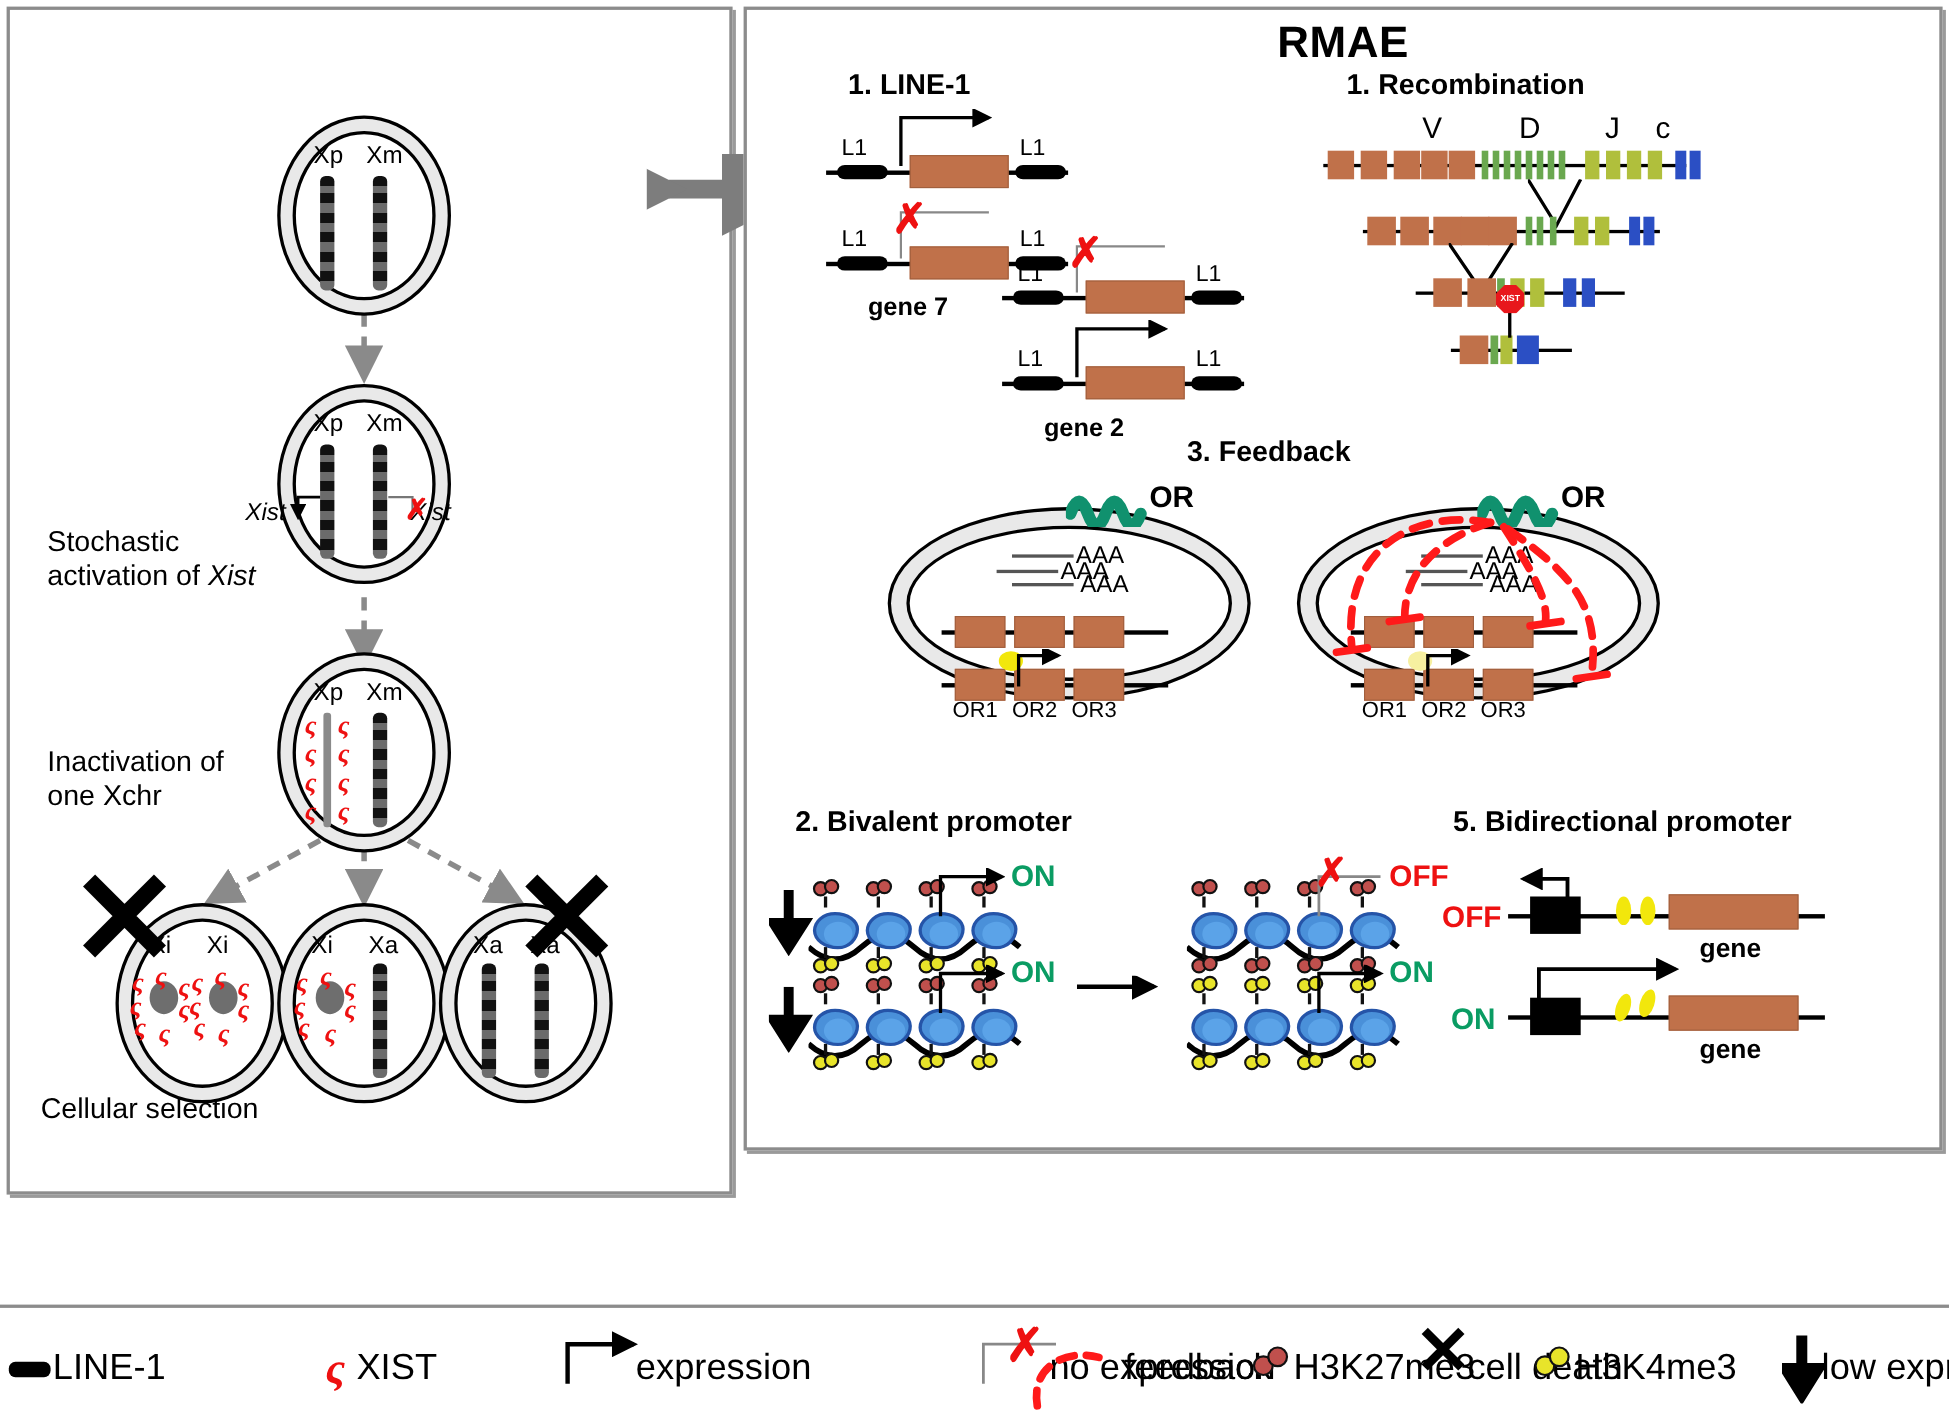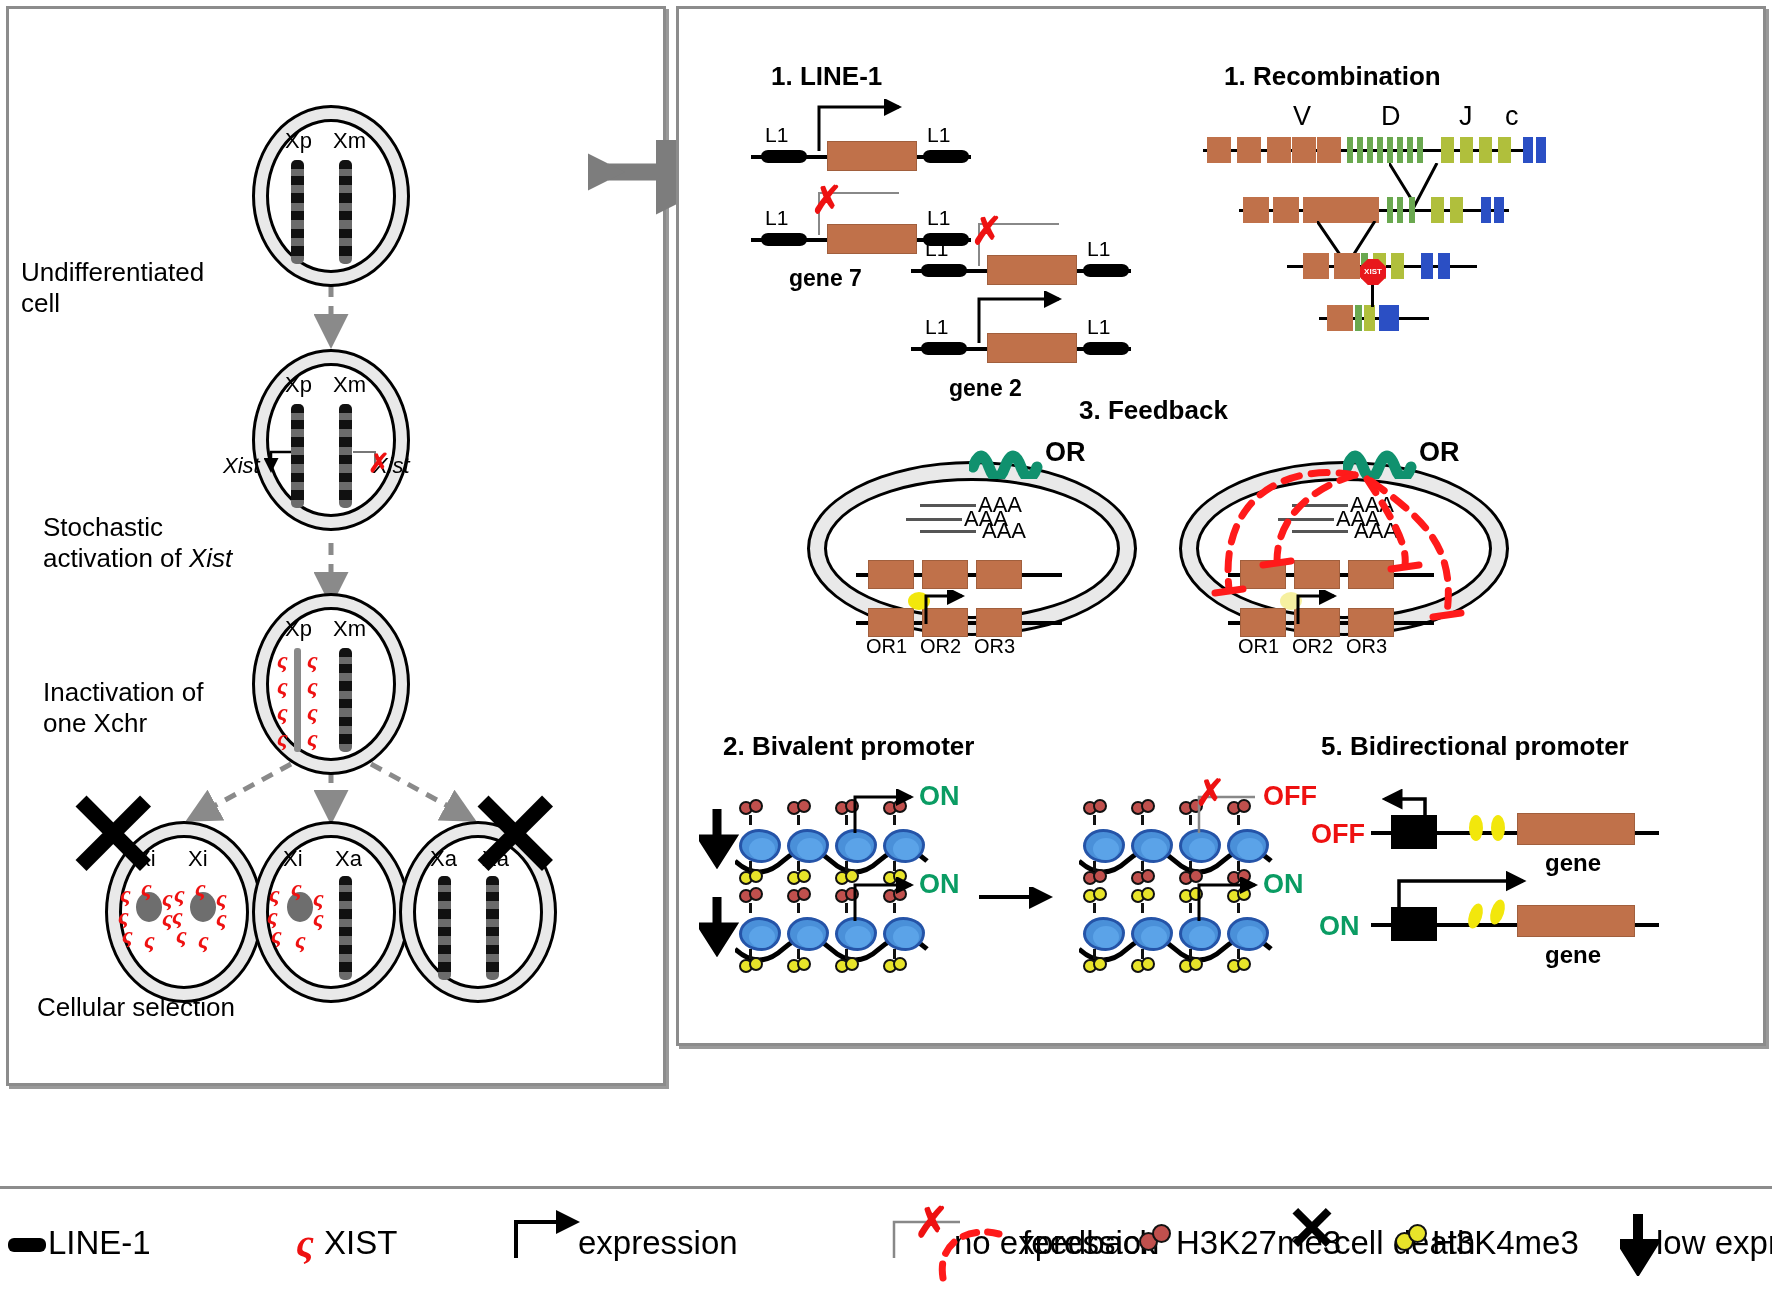--- a/index.html
+++ b/index.html
@@ -114,25 +114,21 @@
   
   #legend { position:absolute; left:0; top:1186px; width:1560px; height:105px; }
   .lg-item { position:absolute; font-size:33px; white-space:nowrap; }
   .lg-line { position:absolute; top:0; left:0; width:1772px; height:3px; background:#8c8c8c; }
 </style>
 </head>
 <body>
 
 <div class="panel" id="xci-panel">
 
-  <div class="stage-label" style="left:12px; top:248px; width:230px;">
-    <span>Undifferentiated</span><br>
-    <span>cell</span>
-  </div>
-  <div class="stage-label" style="left:34px; top:503px; width:220px;">
+  <div class="stage-label" style="left:34px; top:468px; width:220px;">
     <span>Stochastic</span><br>
     <span>activation of </span><i>Xist</i>
   </div>
   <div class="stage-label" style="left:28px; top:983px; width:300px;">
     <span>Cellular selection</span>
   </div>
   <div class="stage-label" style="left:34px; top:668px; width:220px;">
     <span>Inactivation of</span><br>
     <span>one Xchr</span>
   </div>
@@ -248,20 +244,21 @@
       <path d="M0,0 L5,2.5 L0,5 z" fill="#7d7d7d"></path>
     </marker>
     <marker id="dbl2" markerWidth="5" markerHeight="5" refX="4" refY="2.5" orient="auto">
       <path d="M0,0 L5,2.5 L0,5 z" fill="#7d7d7d"></path>
     </marker>
   </defs>
   <line x1="20" y1="32" x2="136" y2="32" stroke="#7d7d7d" stroke-width="17" marker-start="url(#dbl1)" marker-end="url(#dbl2)"></line>
 </svg>
 
 <div class="panel" id="rmae-panel">
+  <div class="panel-title" style="top:8px;">RMAE</div>
 
   <div class="sect-title" style="left:92px; top:52px;">1. LINE-1</div>
 
   <div>
     <div class="dna-line" style="left:72px; top:146px; width:220px;"></div>
     <div class="l1-box" style="left:82px;  top:141px; width:46px;"></div>
     <div class="l1-box" style="left:244px; top:141px; width:46px;"></div>
     <div class="l1-label" style="left:86px;  top:114px;">L1</div>
     <div class="l1-label" style="left:248px; top:114px;">L1</div>
     <div class="gene-box" style="left:148px; top:132px; width:90px; height:30px;"></div>

